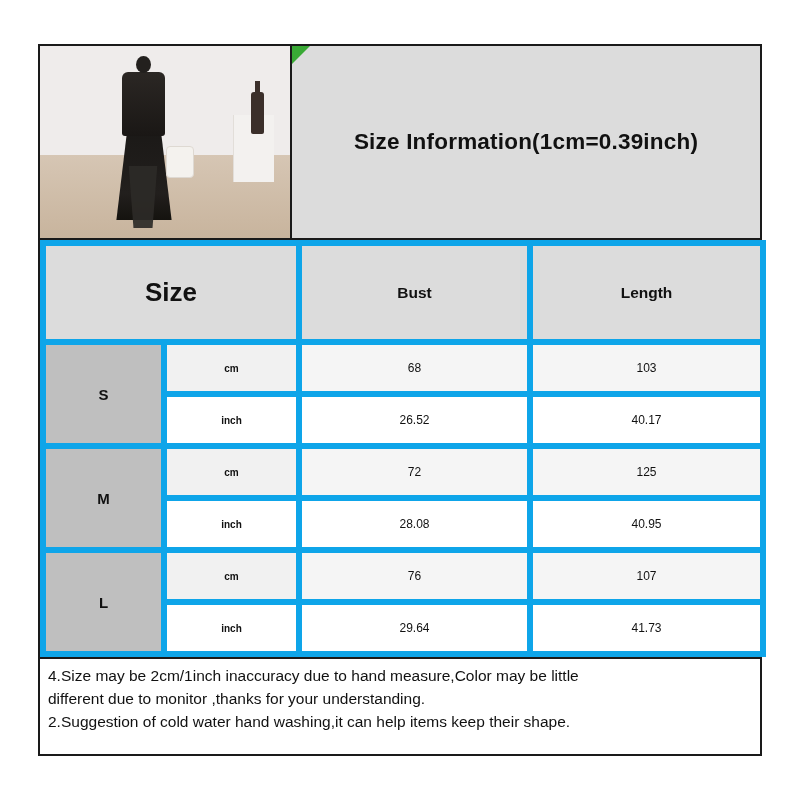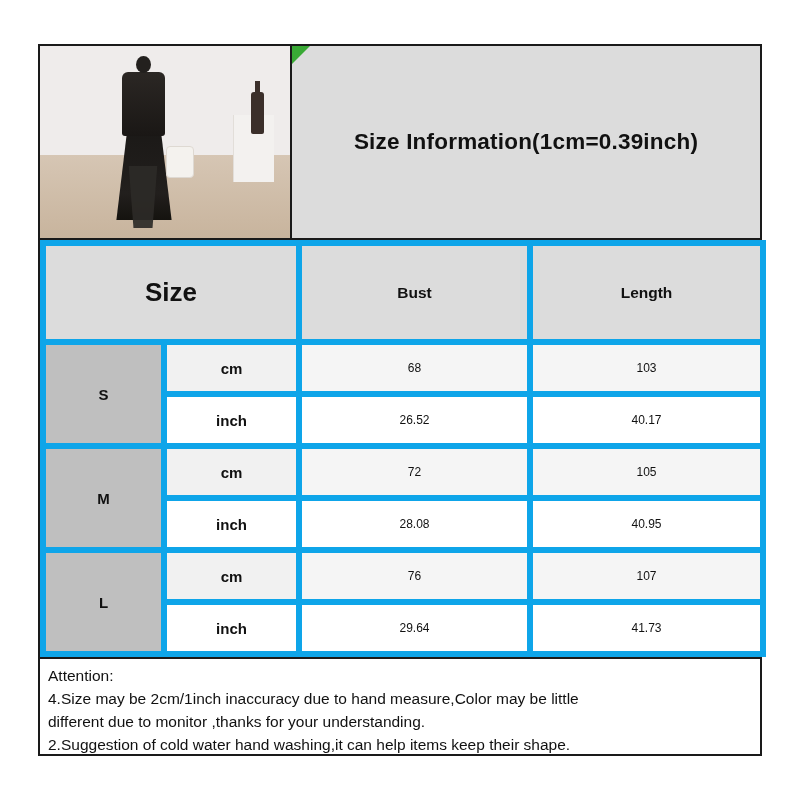--- a/index.html
+++ b/index.html
@@ -141,21 +141,21 @@
     font-weight: bold;
     margin-left: 6px;
   }
   .sz-cell {
     background: #bfbfbf;
     font-size: 15px;
     font-weight: bold;
   }
   .unit-cell {
     background: #f1f1f1;
-    font-size: 15px;
+    font-size: 10px;
     font-weight: bold;
     height: 44px;
   }
   .val-cell {
     background: #f5f5f5;
     font-size: 12px;
   }
   tr.alt .unit-cell { background: #ffffff; }
   tr.alt .val-cell  { background: #ffffff; }
 
@@ -222,21 +222,21 @@
         <tr class="alt">
           <td class="unit-cell">inch</td>
           <td class="val-cell">26.52</td>
           <td class="val-cell">40.17</td>
         </tr>
 
         <tr>
           <td class="sz-cell" rowspan="2">M</td>
           <td class="unit-cell">cm</td>
           <td class="val-cell">72</td>
-          <td class="val-cell">105</td>
+          <td class="val-cell">125</td>
         </tr>
         <tr class="alt">
           <td class="unit-cell">inch</td>
           <td class="val-cell">28.08</td>
           <td class="val-cell">40.95</td>
         </tr>
 
         <tr>
           <td class="sz-cell" rowspan="2">L</td>
           <td class="unit-cell">cm</td>
@@ -245,20 +245,19 @@
         </tr>
         <tr class="alt">
           <td class="unit-cell">inch</td>
           <td class="val-cell">29.64</td>
           <td class="val-cell">41.73</td>
         </tr>
       </tbody>
     </table>
 
     <div class="attention">
-      <p>Attention:</p>
       <p>4.Size may be 2cm/1inch inaccuracy due to hand measure,Color may be little</p>
       <p>different due to monitor ,thanks for your understanding.</p>
       <p>2.Suggestion of cold water hand washing,it can help items keep their shape.</p>
     </div>
 
   </div>
 </div>
 
 </body></html>

